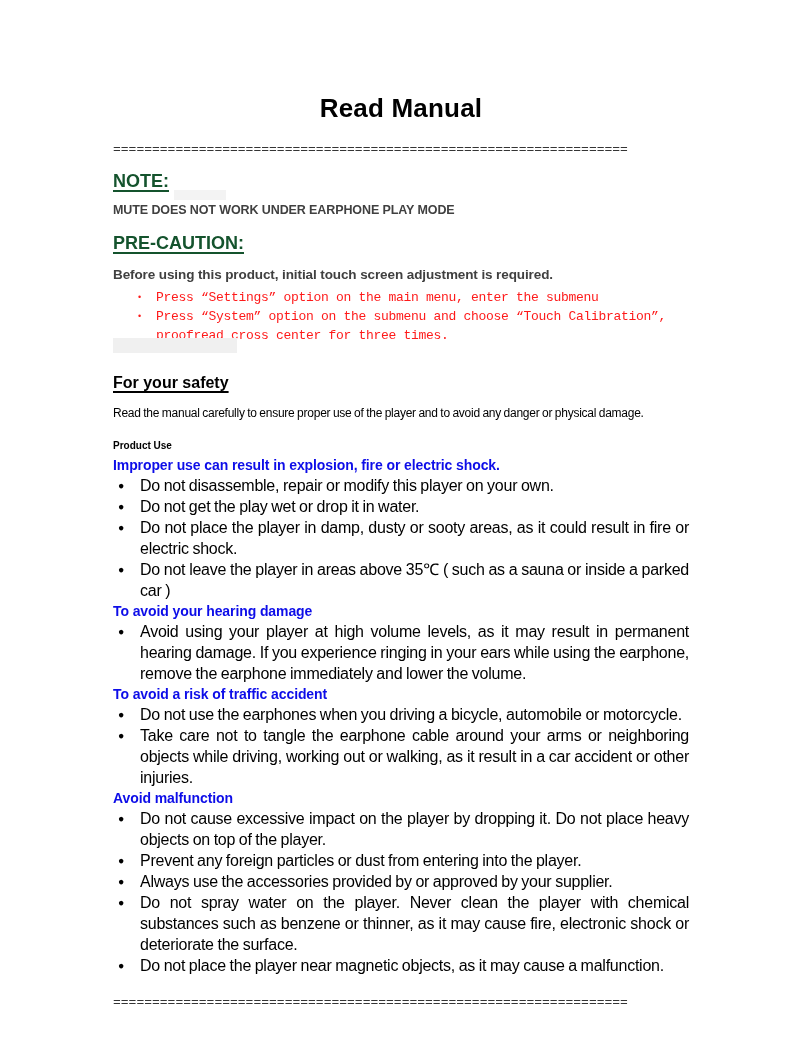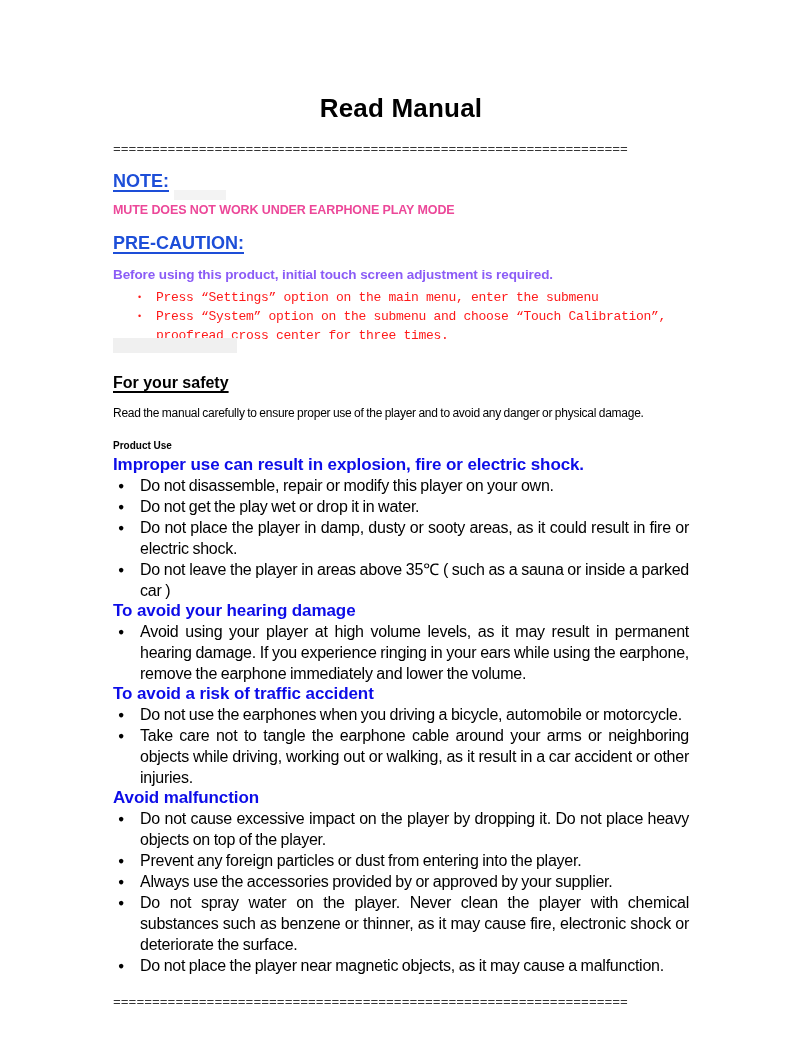--- a/index.html
+++ b/index.html
@@ -24,30 +24,30 @@
   }
   .divider {
     font-family:"Liberation Mono","DejaVu Sans Mono",monospace;
     font-size:13px; line-height:14px; color:#343434;
     white-space:nowrap; overflow:hidden;
   }
   .divider.top { margin-top:20px; }
   .divider.bottom { margin-top:20px; }
 
   .red-heading {
-    color:#1d4ed8; font-size:18px; font-weight:bold; line-height:23px;
+    color:#14532d; font-size:18px; font-weight:bold; line-height:23px;
     margin:13px 0 0 0;
     text-decoration:underline; text-decoration-thickness:2px; text-underline-offset:3px;
   }
   .red-bold-line {
-    color:#ec4899; font-size:12.5px; font-weight:bold; line-height:17px;
+    color:#404040; font-size:12.5px; font-weight:bold; line-height:17px;
     margin:9px 0 0 0; letter-spacing:-0.1px;
   }
   .red-intro {
-    color:#8b5cf6; font-size:13.5px; font-weight:bold; line-height:18px;
+    color:#404040; font-size:13.5px; font-weight:bold; line-height:18px;
     margin:11px 0 0 0; letter-spacing:-0.1px;
   }
   .rlist { list-style:none; margin:4px 0 0 0; padding:0; }
   .rlist li { display:flex; padding-left:25px; }
   .rlist .rdot { flex:0 0 18px; color:#fe1a1a; font-size:9px; line-height:19px; }
   .rlist .rtxt {
     color:#fe1a1a;
     font-family:"Liberation Mono","DejaVu Sans Mono",monospace;
     font-size:13px; line-height:19px; letter-spacing:-0.3px;
   }
@@ -55,21 +55,21 @@
   .safety-heading {
     font-size:16px; font-weight:bold; line-height:21px; margin:27px 0 0 0;
     text-decoration:underline; text-decoration-thickness:2px; text-underline-offset:3px;
   }
   .body-par {
     font-size:12px; line-height:21px; margin:10px 0 0 0;
     text-align:justify; letter-spacing:-0.25px; word-spacing:-0.5px;
   }
   .pu-heading { font-size:10px; font-weight:bold; line-height:18px; margin:13px 0 0 0; }
   .blue-heading {
-    color:#0d0de8; font-size:17px; font-weight:bold; line-height:20px;
+    color:#0d0de8; font-size:14px; font-weight:bold; line-height:20px;
     margin:0; letter-spacing:-0.1px;
   }
   .blist { list-style:none; margin:0; padding:0; }
   .blist li { display:flex; padding-left:5px; }
   .blist .bdot { flex:0 0 22px; font-size:10.5px; line-height:21px; color:#000; }
   .blist .btxt {
     flex:1; font-size:16px; line-height:21px;
     text-align:justify; letter-spacing:-0.25px; word-spacing:-0.5px;
   }
 </style>

